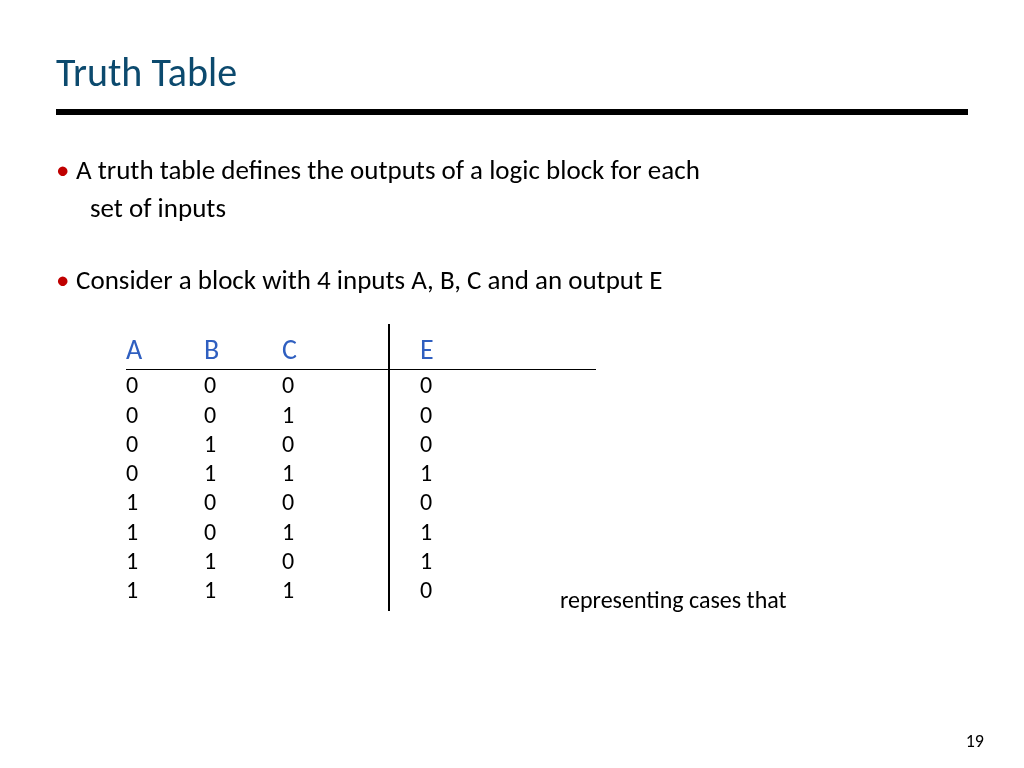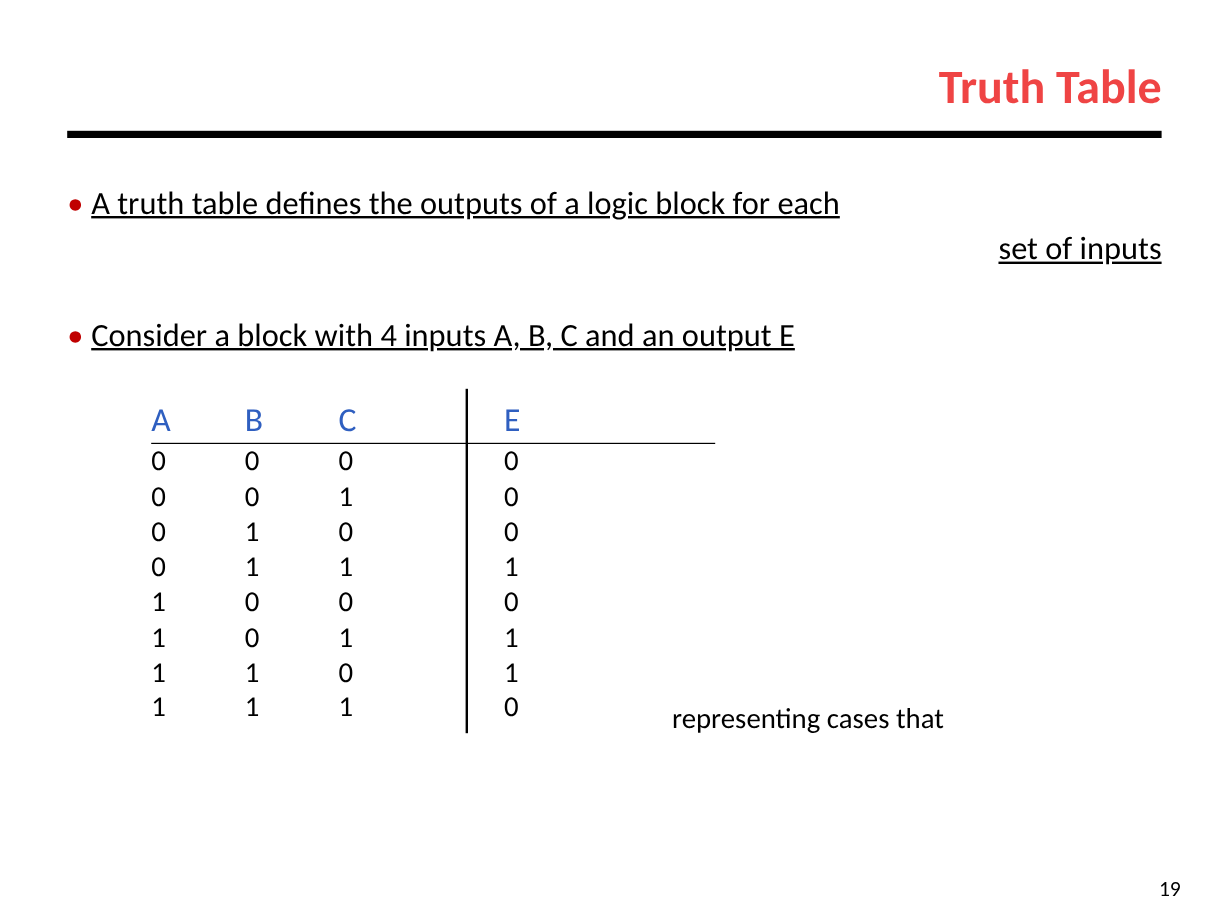--- a/index.html
+++ b/index.html
@@ -12,51 +12,48 @@
     color: #000;
   }
   .slide {
     position: relative;
     width: 1024px;
     height: 768px;
     box-sizing: border-box;
     padding: 48px 56px 32px 56px;
   }
   .title {
-    color: #ef4444;
+    color: #0c4a6e;
     font-size: 40px;
-    font-weight: 700;
+    font-weight: 400;
     margin: 0 0 12px 0;
-    text-align: right;
   }
   .rule {
     border: none;
     border-top: 6px solid #000;
     margin: 0 0 36px 0;
   }
   .bullets {
     font-size: 27px;
     line-height: 1.4;
     margin: 0 0 28px 0;
-    text-decoration: underline;
   }
   .bullet {
     margin-bottom: 34px;
   }
   .dot {
     color: #c00000;
     display: inline-block;
     width: 20px;
   }
   .bullet-text {
     display: inline;
   }
   .bullet-cont {
     padding-left: 34px;
-    text-align: right;
   }
   em.italic {
     font-style: italic;
   }
   .table-wrap {
     position: relative;
     margin-left: 70px;
     width: 470px;
   }
   .tt-header, .tt-row {

